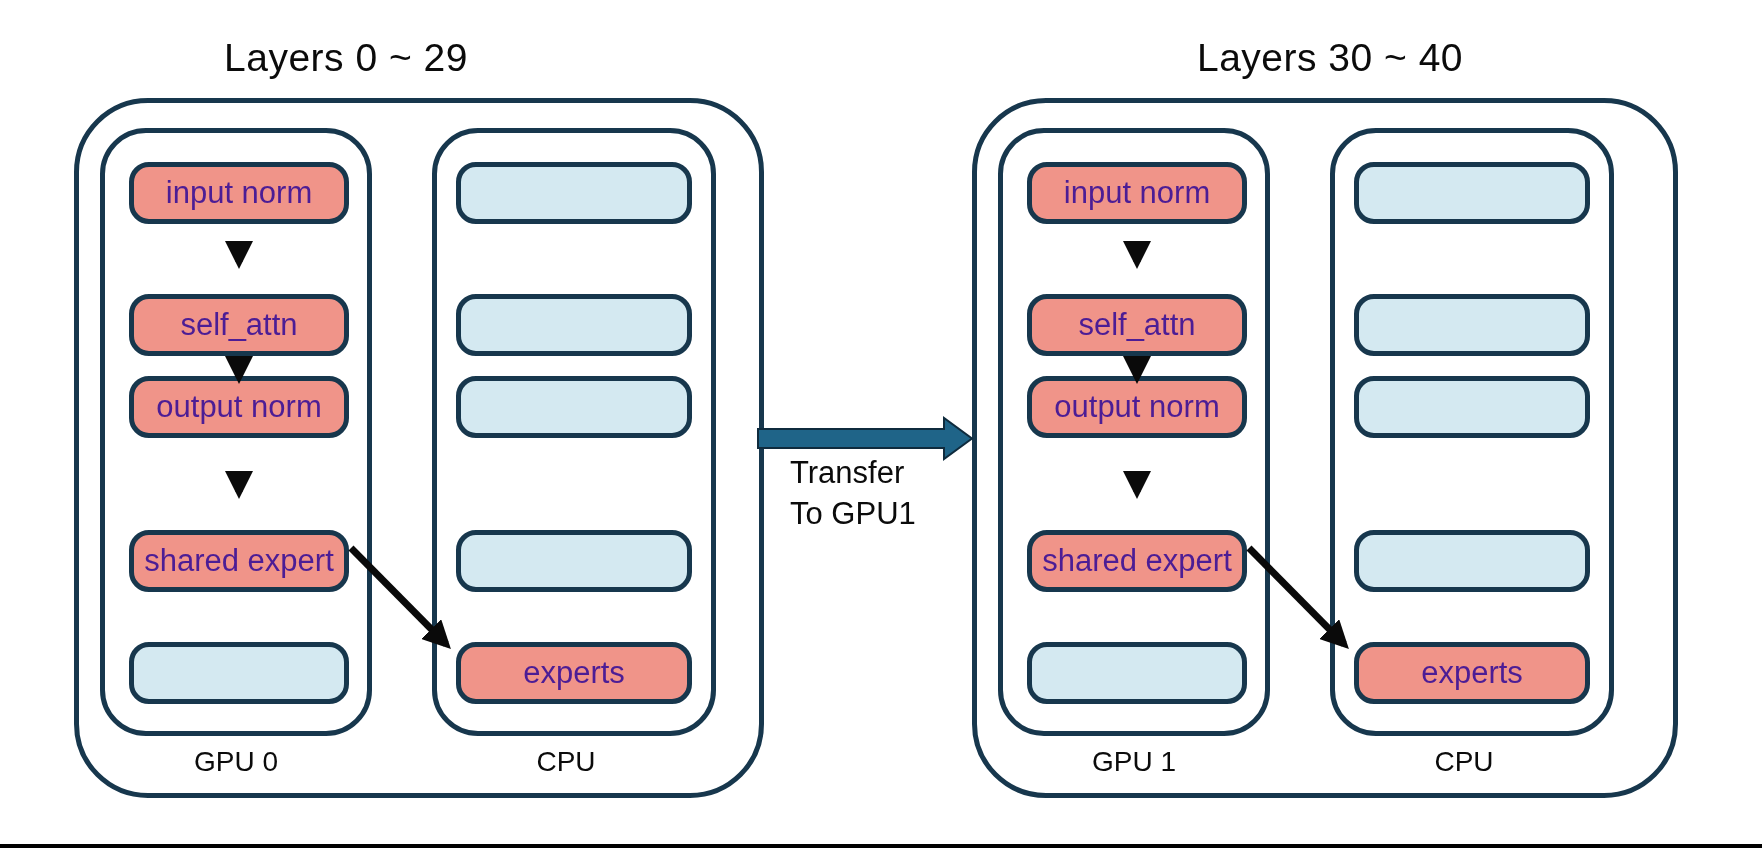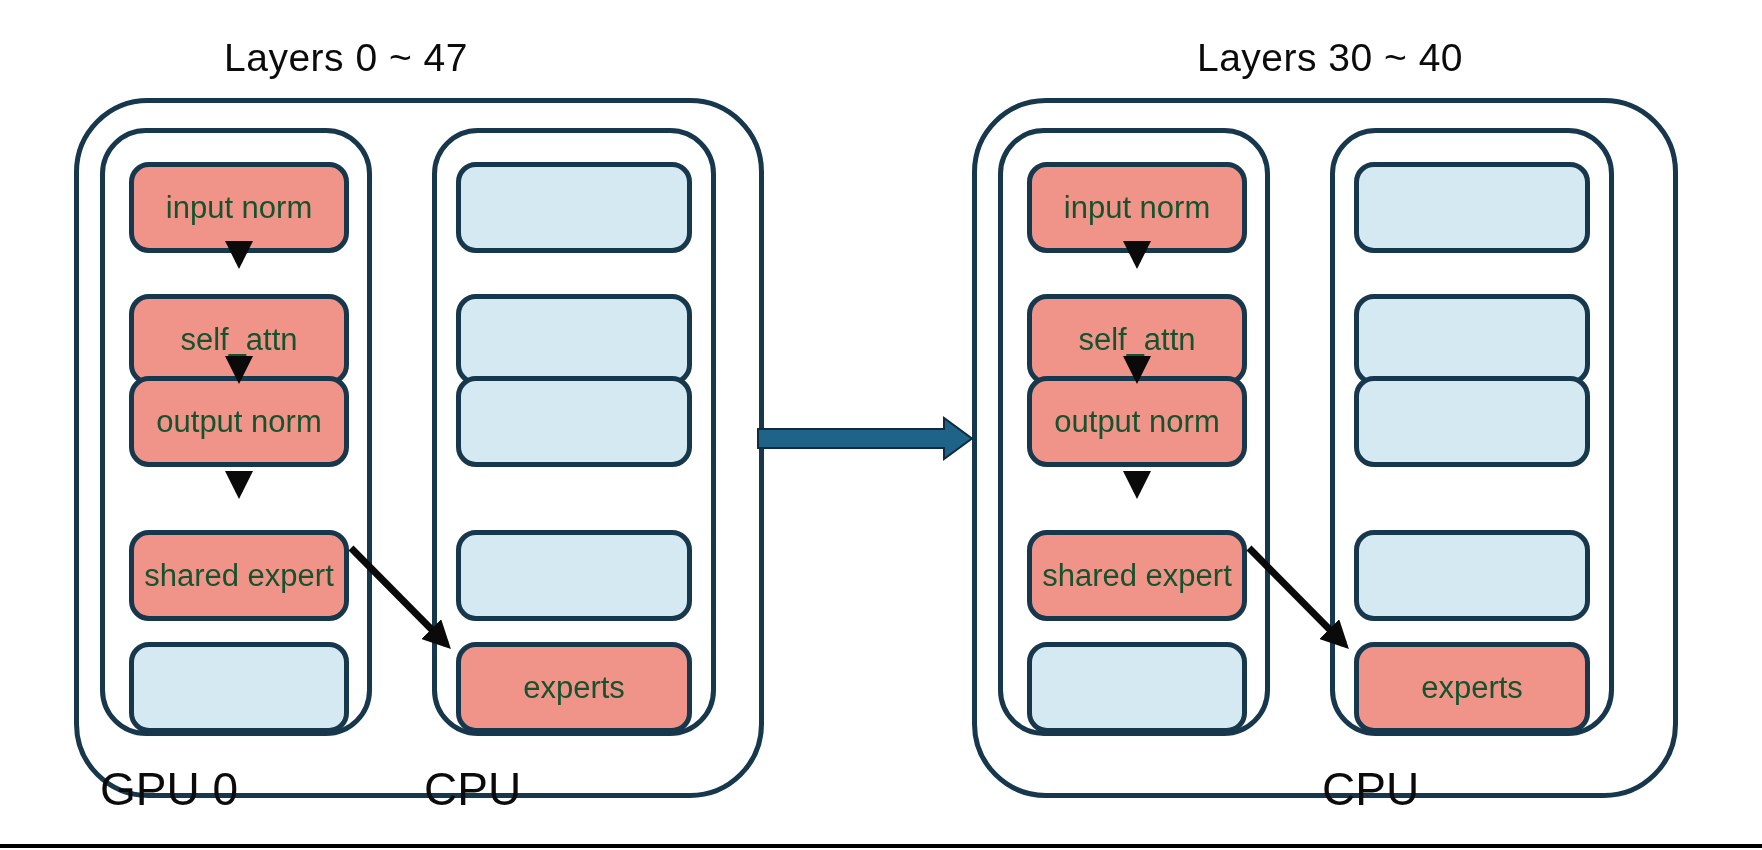--- a/index.html
+++ b/index.html
@@ -19,48 +19,48 @@
   .outer{
     position:absolute;inset:0;border:5px solid #17374d;border-radius:74px;background:transparent;
   }
   .device{
     position:absolute;top:30px;height:608px;border:5px solid #17374d;
     border-radius:46px;box-sizing:border-box;background:#ffffff;
   }
   .device.gpu{left:26px;width:272px;}
   .device.cpu{left:358px;width:284px;}
   .row{
-    position:absolute;box-sizing:border-box;height:91px;
+    position:absolute;box-sizing:border-box;height:62px;
     border:5px solid #17374d;border-radius:20px;
     display:flex;align-items:center;justify-content:center;
-    color:#14532d;font-size:31px;white-space:nowrap;
+    color:#4c1d95;font-size:31px;white-space:nowrap;
   }
   .gpu-row{left:55px;width:220px;}
   .cpu-row{left:382px;width:236px;}
   .t0{top:64px}.t1{top:196px}.t2{top:278px}.t3{top:432px}.t4{top:544px}
   .salmon{background:#f09489;}
   .blue{background:#d4e9f1;}
   .dev-label{
-    position:absolute;top:648px;font-size:46px;color:#0b0b0b;text-align:left;margin-top:16px;
+    position:absolute;top:648px;font-size:28px;color:#0b0b0b;text-align:center;
   }
   .gpu-label{left:26px;width:272px;}
   .cpu-label{left:350px;width:284px;}
   .flow{position:absolute;left:0;top:0;pointer-events:none;}
   .transfer-label{
     position:absolute;left:790px;top:452px;font-size:31px;line-height:41px;color:#0b0b0b;
   }
   .transfer-label span{display:block;}
   .bottom-line{position:absolute;left:0;top:844px;width:1762px;height:4px;background:#000000;}
 </style>
 </head>
 <body>
 
 <div class="canvas">
 
-  <div class="title t-left">Layers 0 ~ 47</div>
+  <div class="title t-left">Layers 0 ~ 29</div>
   <div class="title t-right">Layers 30 ~ 40</div>
 
   <div class="group g-left">
     <div class="outer"></div>
     <div class="device gpu"></div>
     <div class="device cpu"></div>
 
     <div class="row gpu-row t0 salmon">
         <span>input norm</span>
       </div>
@@ -123,33 +123,38 @@
       </div>
 
     <div class="row cpu-row t0 blue"></div>
     <div class="row cpu-row t1 blue"></div>
     <div class="row cpu-row t2 blue"></div>
     <div class="row cpu-row t3 blue"></div>
     <div class="row cpu-row t4 salmon">
         <span>experts</span>
       </div>
 
+    <div class="dev-label gpu-label">GPU 1</div>
     <div class="dev-label cpu-label">CPU</div>
 
     <svg class="flow" width="690" height="700" viewBox="0 0 690 700">
       <defs>
         <marker id="ahR" markerWidth="4" markerHeight="4" refX="3" refY="2" orient="auto">
           <path d="M0,0 L4,2 L0,4 z" fill="#0a0a0a"></path>
         </marker>
       </defs>
       <path d="M165,143 L165,164" stroke="#0a0a0a" stroke-width="7" marker-end="url(#ahR)"></path>
       <path d="M165,258 L165,279" stroke="#0a0a0a" stroke-width="7" marker-end="url(#ahR)"></path>
       <path d="M165,373 L165,394" stroke="#0a0a0a" stroke-width="7" marker-end="url(#ahR)"></path>
       <path d="M277,450 L372,546" stroke="#0a0a0a" stroke-width="7" marker-end="url(#ahR)"></path>
     </svg>
   </div>
 
   <svg class="flow" width="1762" height="850" viewBox="0 0 1762 850">
     <polygon points="758,429 944,429 944,418 972,438.5 944,459 944,448 758,448" fill="#1f6488" stroke="#0f2b3d" stroke-width="2"></polygon>
   </svg>
+  <div class="transfer-label">
+    <span>Transfer</span>
+    <span>To GPU1</span>
+  </div>
 
   <div class="bottom-line"></div>
 </div>
 
 </body></html>

